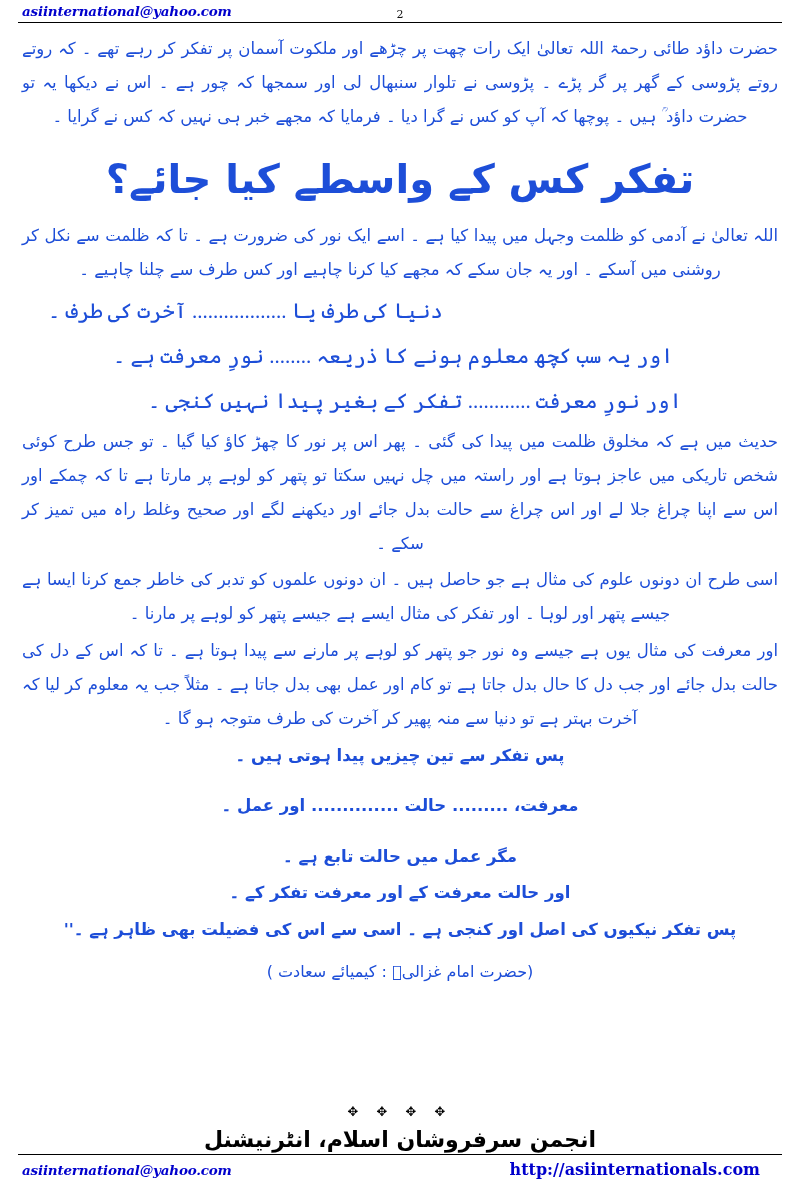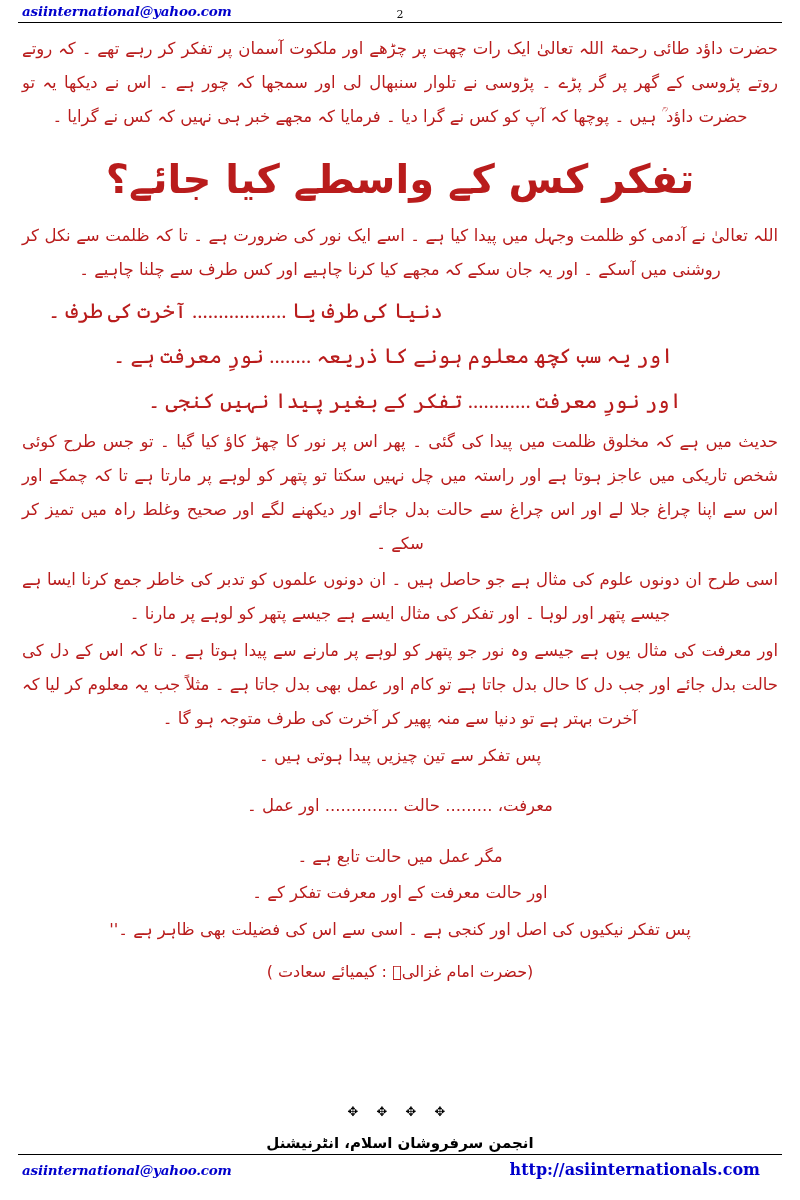--- a/index.html
+++ b/index.html
@@ -75,21 +75,21 @@
     bottom: 110px;
     direction: rtl;
     text-align: justify;
   }
 
   
   .urdu {
     font-family: "DejaVu Sans", sans-serif;
     direction: rtl;
     unicode-bidi: isolate;
-    color: #b91c1c;
+    color: #1d4ed8;
     font-size: 17px;
     line-height: 1.95;
     letter-spacing: 0.2px;
   }
 
   p.para {
     margin: 0 0 3px 0;
     text-align: justify;
     text-align-last: center;
     font-size: 16.5px;
@@ -118,20 +118,21 @@
   .leader-line.ind1 { padding-left: 30px; padding-right: 0; }
   .leader-line.ind2 { padding-left: 60px; }
   .leader-line.ind3 { padding-left: 95px; }
   .leader-line.ind4 { padding-left: 130px; }
 
   .tail-line {
     margin: 0 0 2px 0;
     text-align: center;
     font-size: 16.5px;
     line-height: 2.1;
+    font-weight: bold;
   }
 
   .spaced {
     margin-top: 16px;
   }
 
   
   .attribution {
     margin: 8px 0 0 0;
     text-align: center;
@@ -156,21 +157,21 @@
   
   .org-line {
     position: absolute;
     left: 0;
     right: 0;
     bottom: 48px;
     text-align: center;
     direction: rtl;
     font-family: "DejaVu Sans", sans-serif;
     font-weight: bold;
-    font-size: 15px;
+    font-size: 22px;
     letter-spacing: 0.5px;
     color: #000;
   }
 
   
   .footer {
     position: absolute;
     left: 0;
     right: 0;
     bottom: 0;

